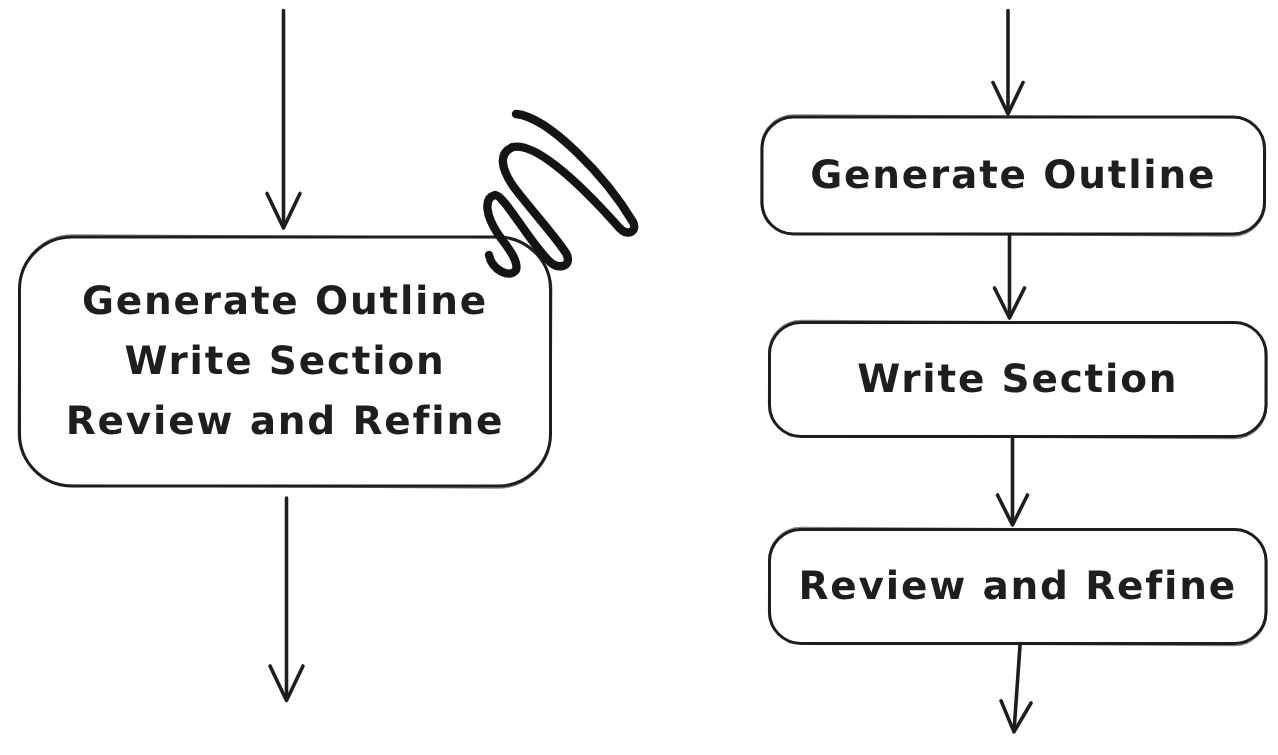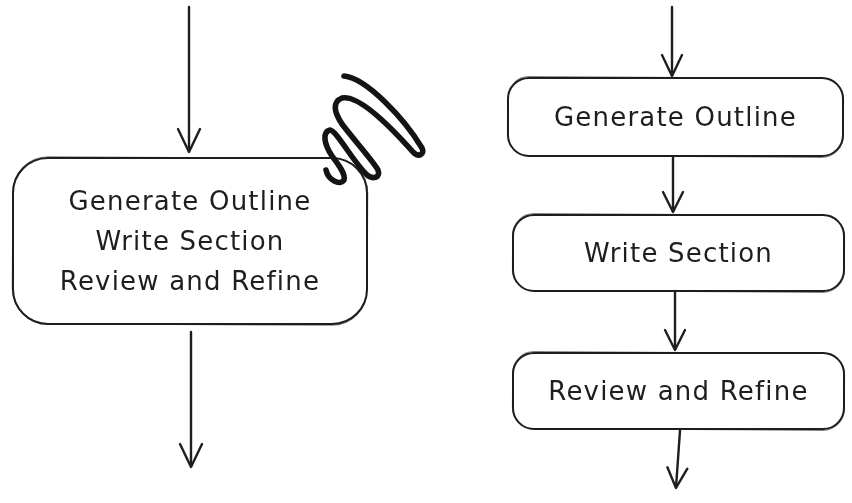--- a/index.html
+++ b/index.html
@@ -22,20 +22,21 @@
     background: #ffffff;
     border: 2.3px solid #1e1e1e;
     display: flex;
     flex-direction: column;
     align-items: center;
     justify-content: center;
     text-align: center;
     font-size: 26px;
     letter-spacing: 1.2px;
     color: #1e1e1e;
+    font-weight: bold;
   }
   
   .node::after {
     content: "";
     position: absolute;
     inset: -2px;
     border: 1.4px solid rgba(30,30,30,0.55);
     border-radius: inherit;
     transform: rotate(0.35deg);
     pointer-events: none;

